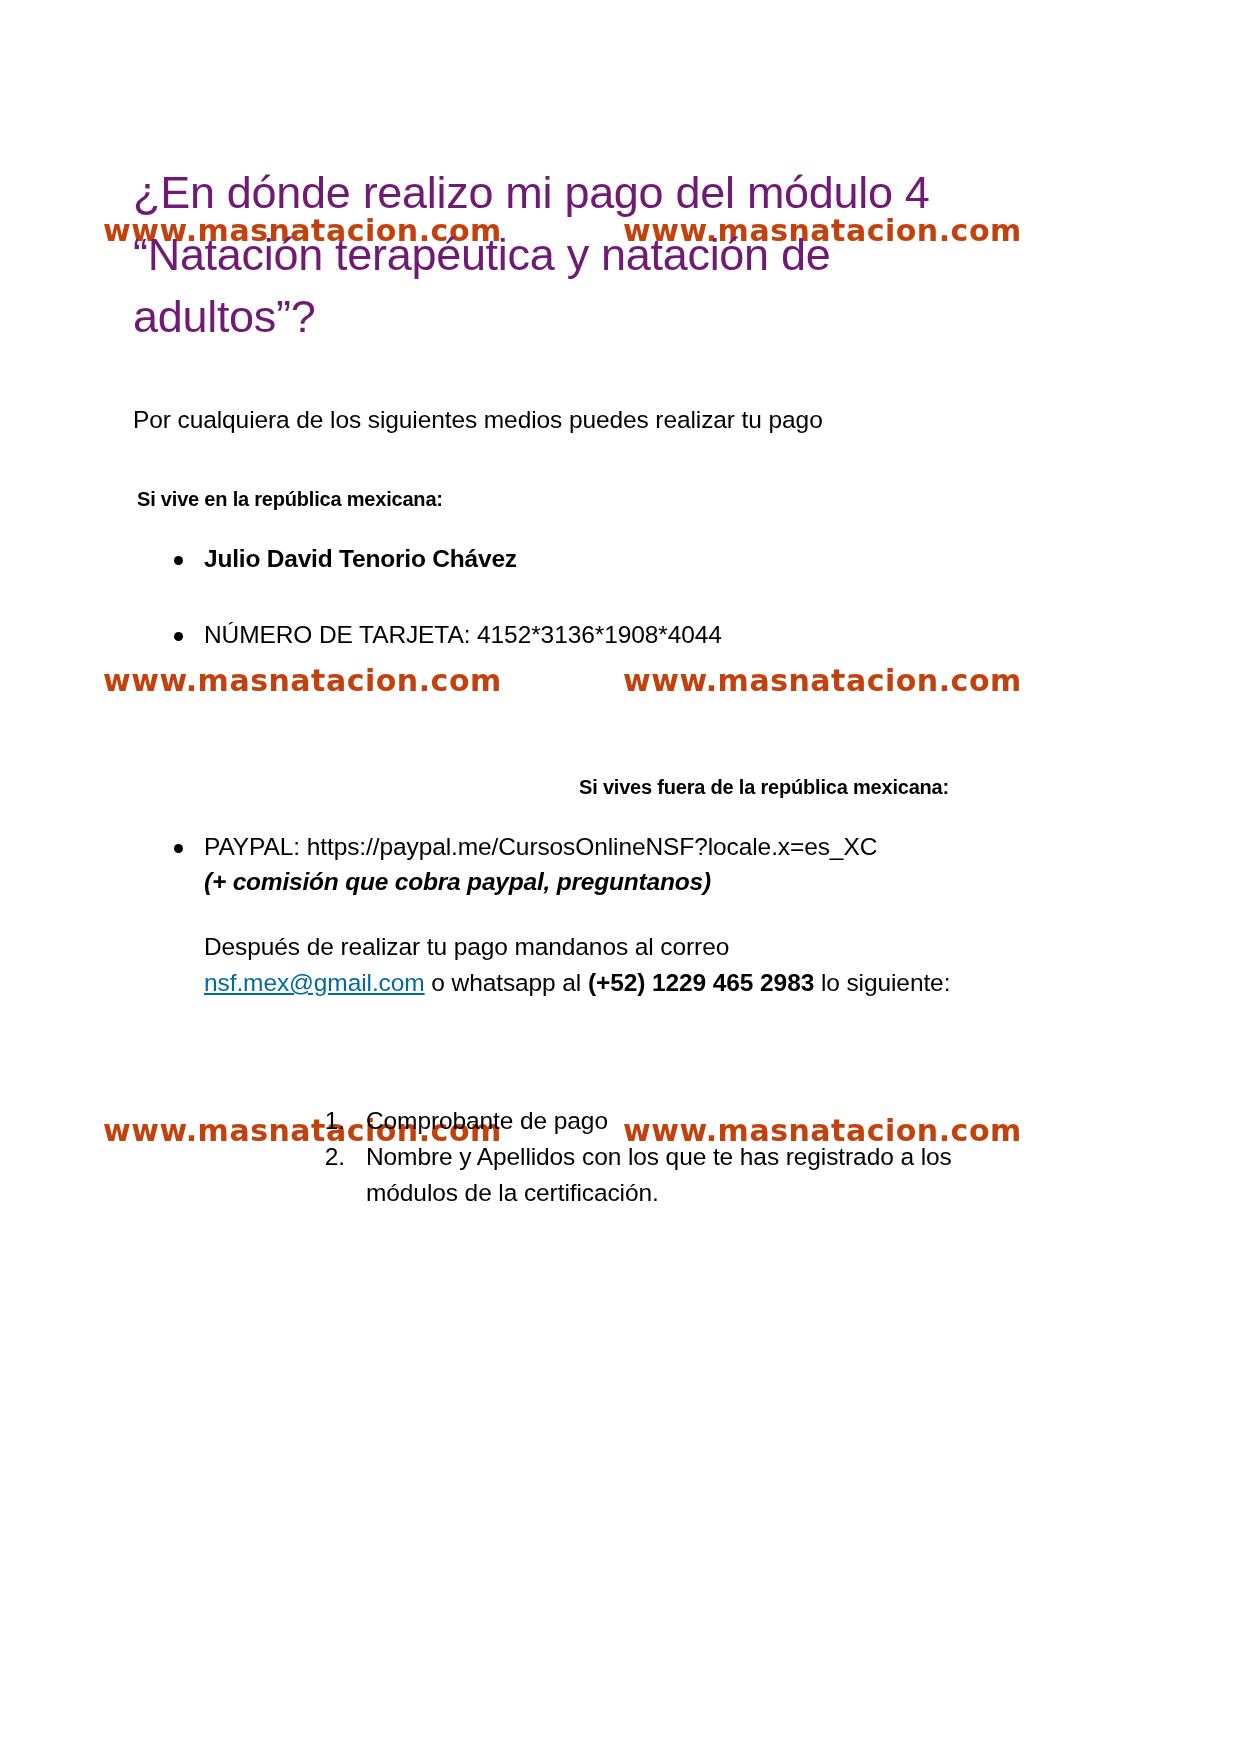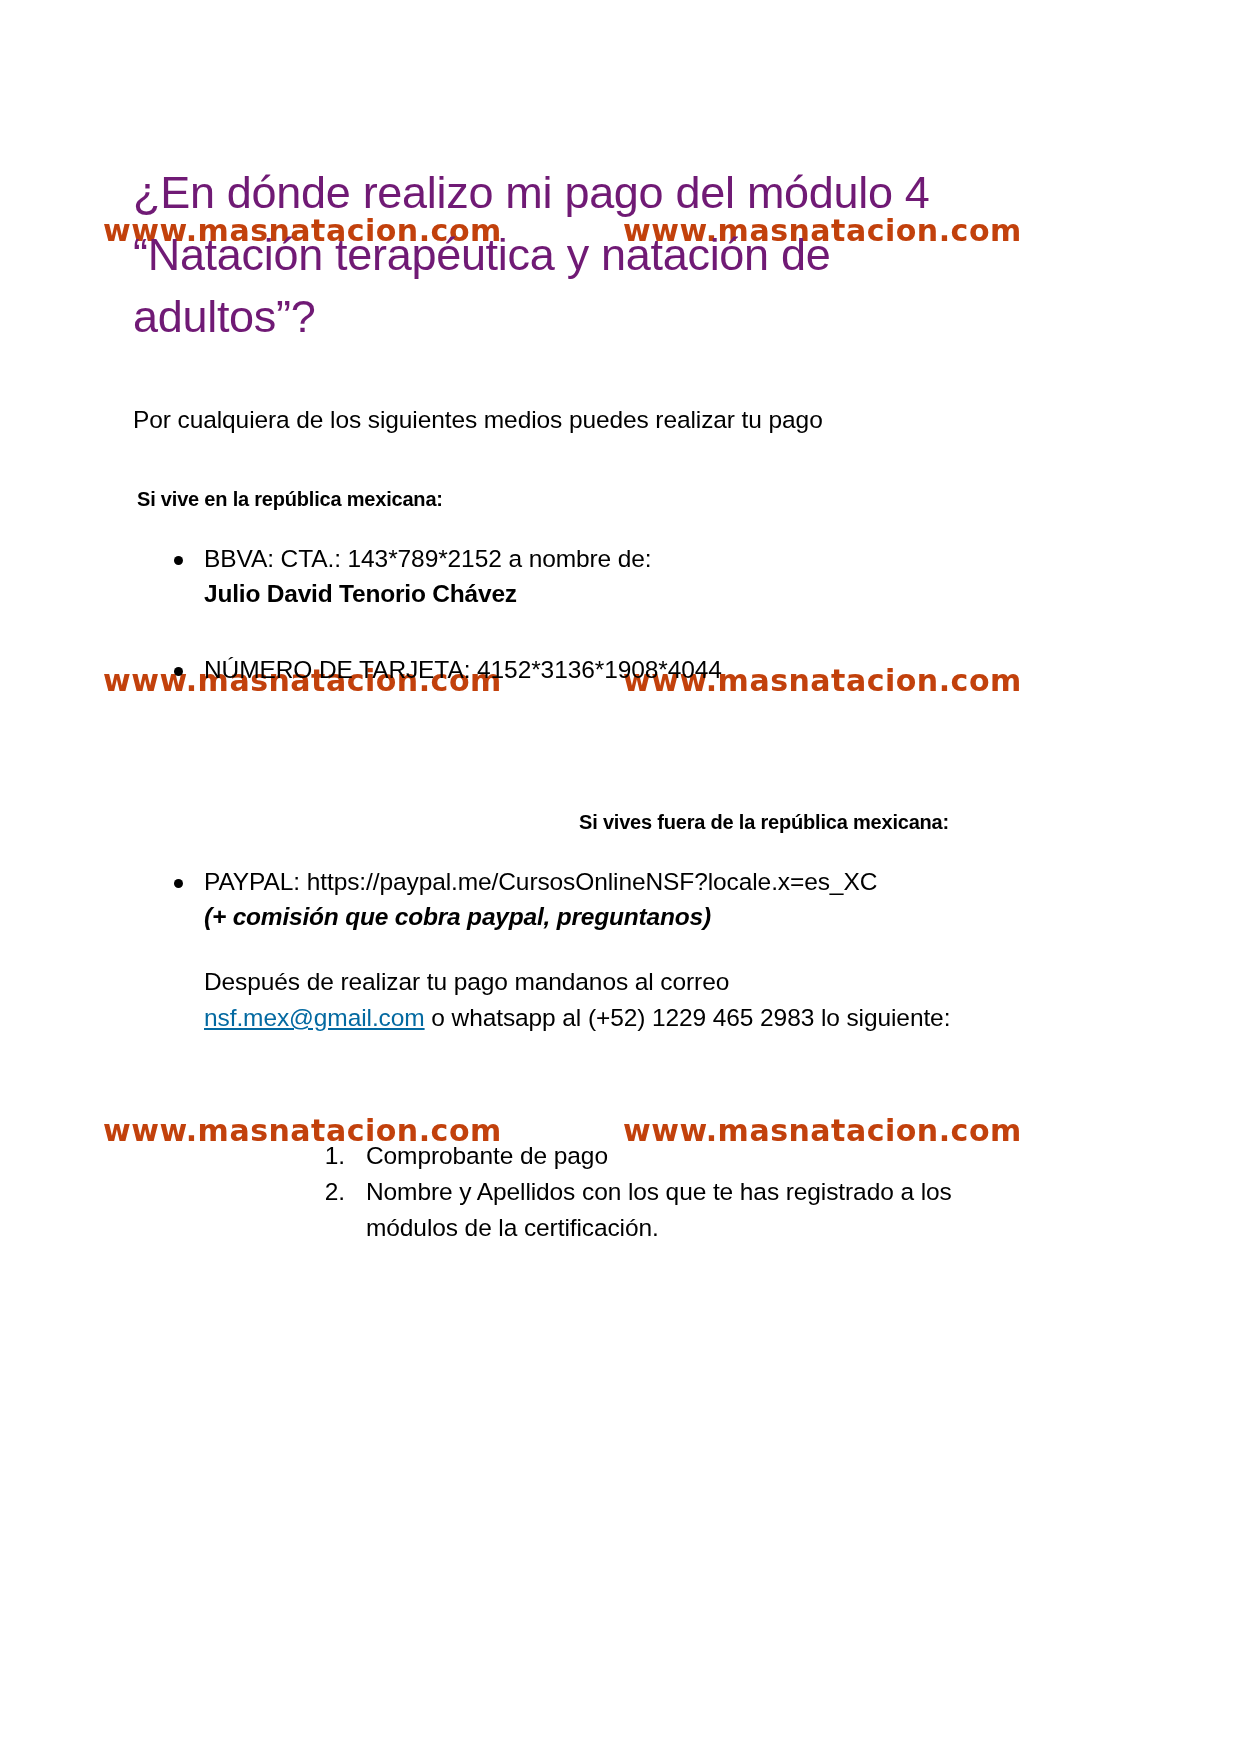--- a/index.html
+++ b/index.html
@@ -126,21 +126,21 @@
     padding-left: 71px;
     padding-top: 30px;
     font-size: 24.5px;
     line-height: 36px;
     letter-spacing: -0.1px;
   }
   a.mail-link {
     color: #0369a1;
     text-decoration: underline;
   }
-  .strong { font-weight: 400; }
+  .strong { font-weight: 700; }
 
   ol.numbered {
     margin: 0;
     padding: 0;
     padding-top: 102px;
     padding-left: 0;
     list-style: none;
     counter-reset: itm;
   }
   ol.numbered > li {
@@ -179,21 +179,20 @@
   <div id="content">
 
     <h1 class="doc-title">¿En dónde realizo mi pago del módulo 4 “Natación terapéutica y natación de adultos”?</h1>
 
     <p class="lead">Por cualquiera de los siguientes medios puedes realizar tu pago</p>
 
     <h2 class="section-head">Si vive en la república mexicana:</h2>
 
     <ul class="bullets">
       <li>
-        <span>BBVA: CTA.: 143*789*2152  a nombre de:</span>
         <span class="b-name">Julio David Tenorio Chávez</span>
       </li>
       <li>
         <span>NÚMERO DE TARJETA: 4152*3136*1908*4044</span>
       </li>
     </ul>
 
     <h2 class="section-head second">Si vives fuera de la república mexicana:</h2>
 
     <ul class="bullets">

